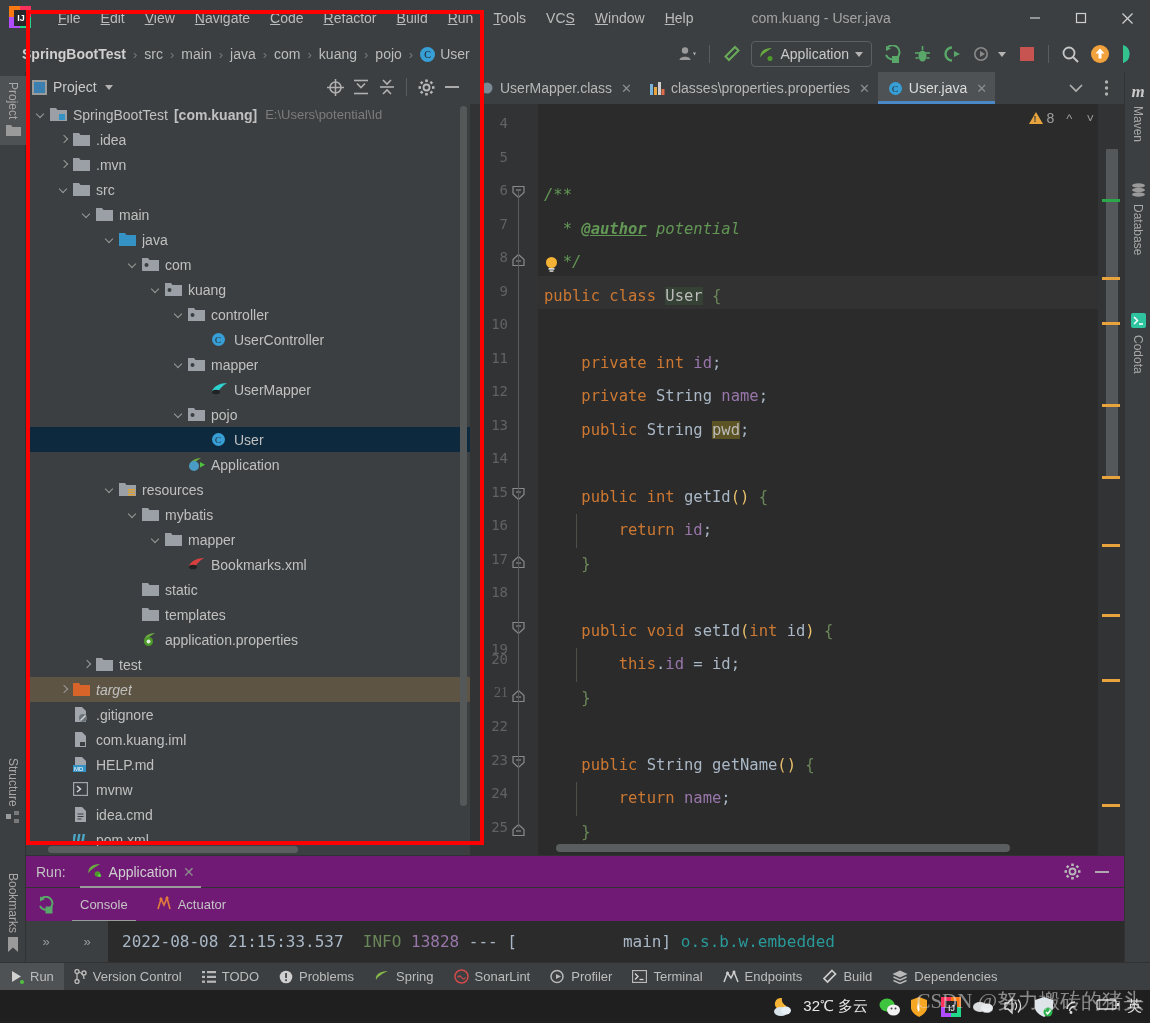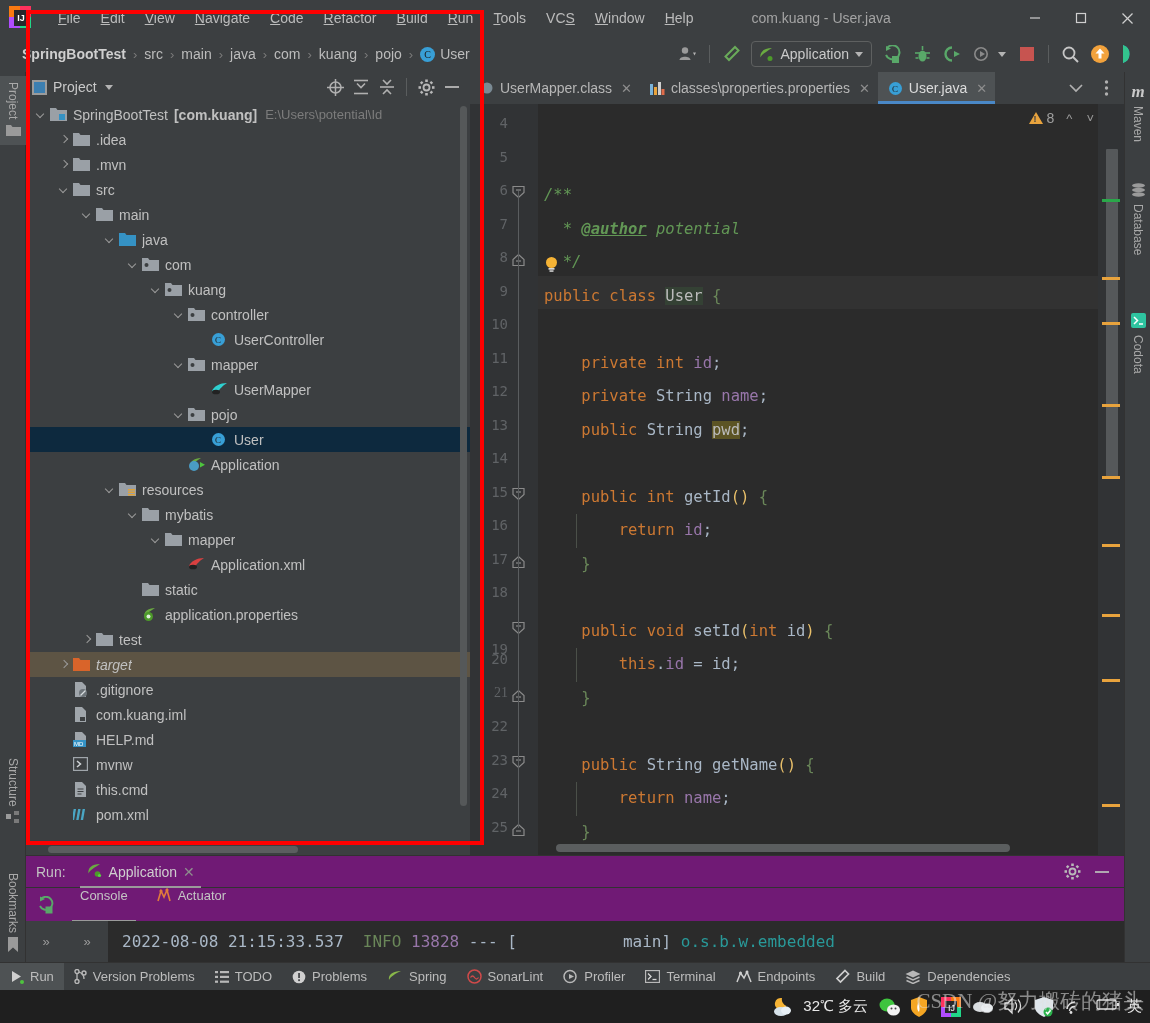--- a/index.html
+++ b/index.html
@@ -277,21 +277,21 @@
   .run-tab::after {
     content: ""; position: absolute; left: 0; bottom: 0; width: 100%;
     height: 2px; background: #9a9a9a;
   }
   .run-head-right { margin-left: auto; display: flex; align-items: center; gap: 6px; padding-right: 10px; }
   .console-row {
     height: 34px; display: flex; align-items: center; border-top: 1px solid #323232;
   }
   .cons-side { width: 40px; display: flex; align-items: center; justify-content: center; }
   .cons-tab {
-    display: flex; align-items: flex-start; gap: 6px; font-size: 13px;
+    display: flex; align-items: center; gap: 6px; font-size: 13px;
     color: #c4c4c4; padding: 0 14px; height: 34px; position: relative;
   }
   .cons-tab.active::after {
     content: ""; position: absolute; left: 6px; bottom: 0; width: calc(100% - 12px);
     height: 2px; background: #9a9a9a;
   }
   .console-out {
     position: absolute; left: 0; top: 66px; width: 1098px; height: 41px;
     display: flex; align-items: center;
   }
@@ -747,28 +747,35 @@
               <path d="M0 1 h6 l1.5 2 h9.5 v11 h-17 z" fill="#9aa0a6"></path>
             </svg></span>
           <span class="tlabel">mapper</span>
         </div>
         <div class="trow" style="padding-left: 146px;">
           <span class="arrow"></span>
           <span class="ico"><svg width="17" height="13" viewBox="0 0 17 13">
               <path d="M1 9 C3 4 9 1 16 1 C11 4 9 7 6 11 C4 12 2 11 1 9 Z" fill="#d84040"></path>
               <ellipse cx="5" cy="10" rx="4" ry="2.3" fill="#222"></ellipse>
             </svg></span>
-          <span class="tlabel">Application.xml</span>
+          <span class="tlabel">Bookmarks.xml</span>
         </div>
         <div class="trow" style="padding-left: 100px;">
           <span class="arrow"></span>
           <span class="ico"><svg width="17" height="14" viewBox="0 0 17 14">
               <path d="M0 1 h6 l1.5 2 h9.5 v11 h-17 z" fill="#9aa0a6"></path>
             </svg></span>
           <span class="tlabel">static</span>
+        </div>
+        <div class="trow" style="padding-left: 100px;">
+          <span class="arrow"></span>
+          <span class="ico"><svg width="17" height="14" viewBox="0 0 17 14">
+              <path d="M0 1 h6 l1.5 2 h9.5 v11 h-17 z" fill="#9aa0a6"></path>
+            </svg></span>
+          <span class="tlabel">templates</span>
         </div>
         <div class="trow" style="padding-left: 100px;">
           <span class="arrow"></span>
           <span class="ico"><svg width="18" height="15" viewBox="0 0 18 15">
               <path d="M13 1 C6 1 1.5 4.5 2.5 10 C4 6.5 7.5 4.5 13 1 Z" fill="#6aab41"></path>
               <circle cx="6.5" cy="9.5" r="4.5" fill="#4d9a2a"></circle>
               <circle cx="6.5" cy="9.5" r="2" fill="#dfeedb"></circle>
             </svg></span>
           <span class="tlabel">application.properties</span>
         </div>
@@ -823,21 +830,21 @@
         <div class="trow" style="padding-left: 31px;">
           <span class="arrow"></span>
           <span class="ico"><svg width="15" height="15" viewBox="0 0 15 15">
               <path d="M2 0 h7 l4 4 v11 h-11 z" fill="#a0a6ab"></path>
               <g stroke="#3c3f41" stroke-width="1">
                 <line x1="4.5" y1="7" x2="10.5" y2="7"></line>
                 <line x1="4.5" y1="9.5" x2="10.5" y2="9.5"></line>
                 <line x1="4.5" y1="12" x2="8.5" y2="12"></line>
               </g>
             </svg></span>
-          <span class="tlabel">this.cmd</span>
+          <span class="tlabel">idea.cmd</span>
         </div>
         <div class="trow" style="padding-left: 31px;">
           <span class="arrow"></span>
           <span class="ico"><svg width="17" height="14" viewBox="0 0 17 14">
               <g fill="#4aa6c4">
                 <rect x="1" y="2" width="2.4" height="11" transform="skewX(-10)"></rect>
                 <rect x="5.5" y="2" width="2.4" height="11" transform="skewX(-10)"></rect>
                 <rect x="10" y="2" width="2.4" height="11" transform="skewX(-10)"></rect>
               </g>
             </svg></span>
@@ -1065,21 +1072,21 @@
       </div>
       <div class="bb-item">
         <span style="display: inline-flex;">
           <svg width="13" height="15" viewBox="0 0 13 15">
             <circle cx="3" cy="2.5" r="2" fill="none" stroke="#b8b8b8" stroke-width="1.4"></circle>
             <circle cx="3" cy="12.5" r="2" fill="none" stroke="#b8b8b8" stroke-width="1.4"></circle>
             <circle cx="10" cy="4" r="2" fill="none" stroke="#b8b8b8" stroke-width="1.4"></circle>
             <path d="M3 4.5 v6 M5 3 q5 2 5 7" fill="none" stroke="#b8b8b8" stroke-width="1.3"></path>
           </svg>
         </span>
-        <span>Version Problems</span>
+        <span>Version Control</span>
       </div>
       <div class="bb-item">
         <span style="display: inline-flex;">
           <svg width="14" height="12" viewBox="0 0 14 12">
             <g fill="#b8b8b8">
               <rect x="0" y="0" width="3" height="2.2"></rect>
               <rect x="5" y="0" width="9" height="2.2"></rect>
               <rect x="0" y="4.8" width="3" height="2.2"></rect>
               <rect x="5" y="4.8" width="9" height="2.2"></rect>
               <rect x="0" y="9.6" width="3" height="2.2"></rect>

